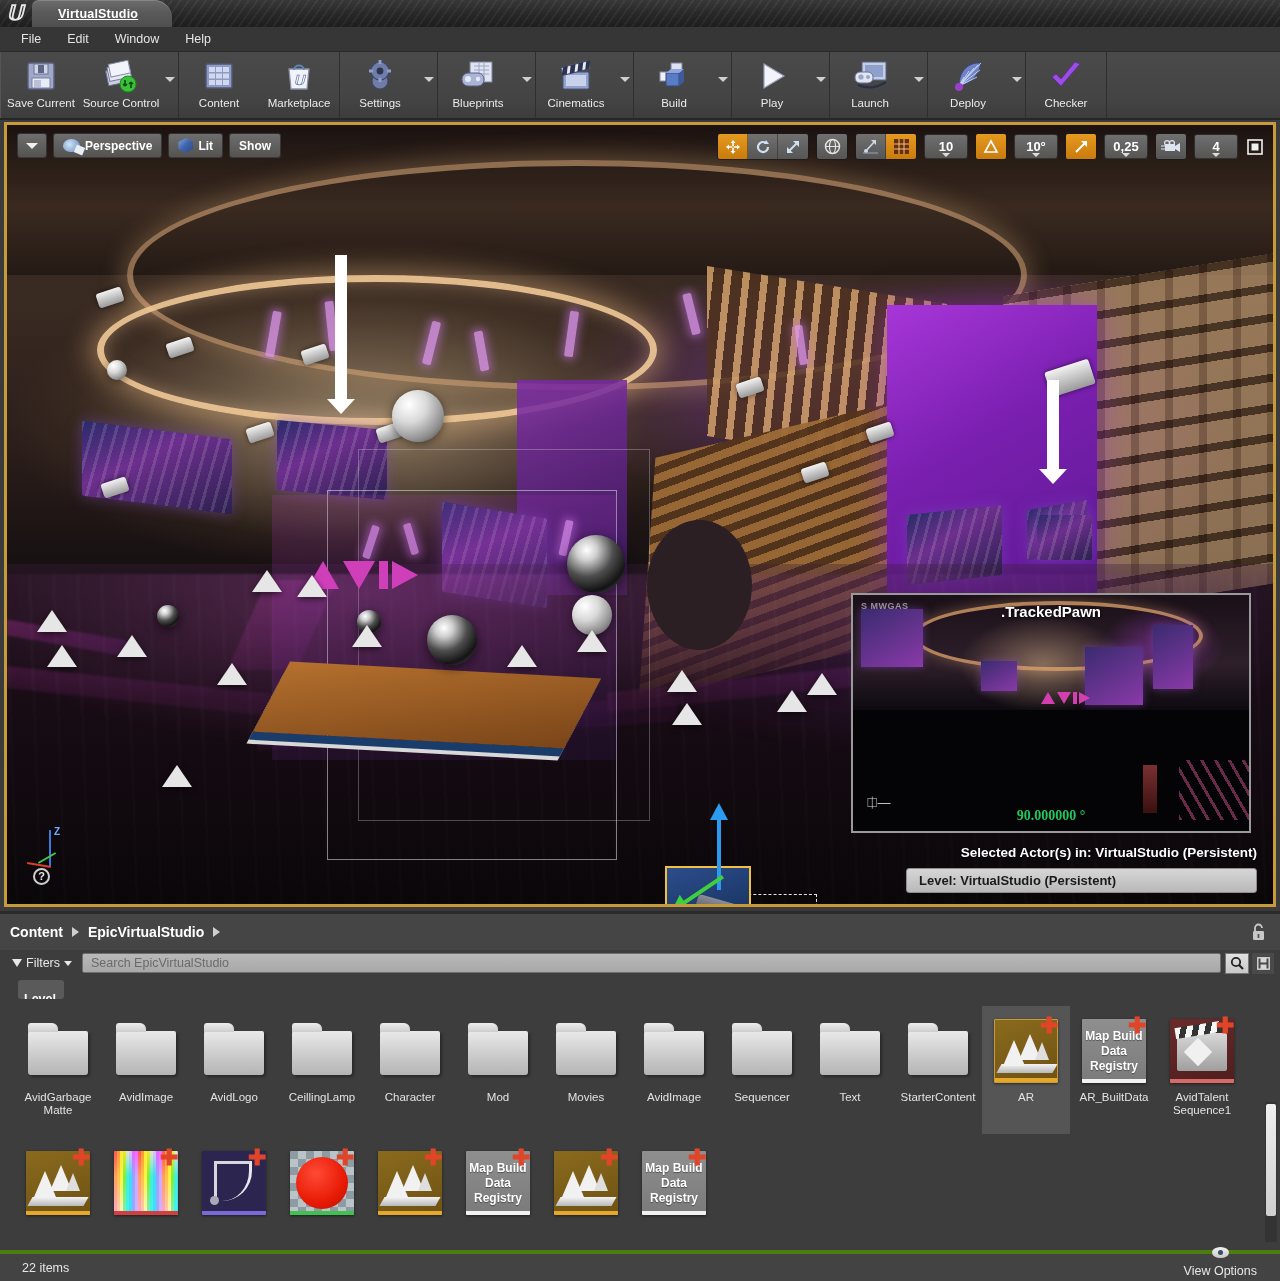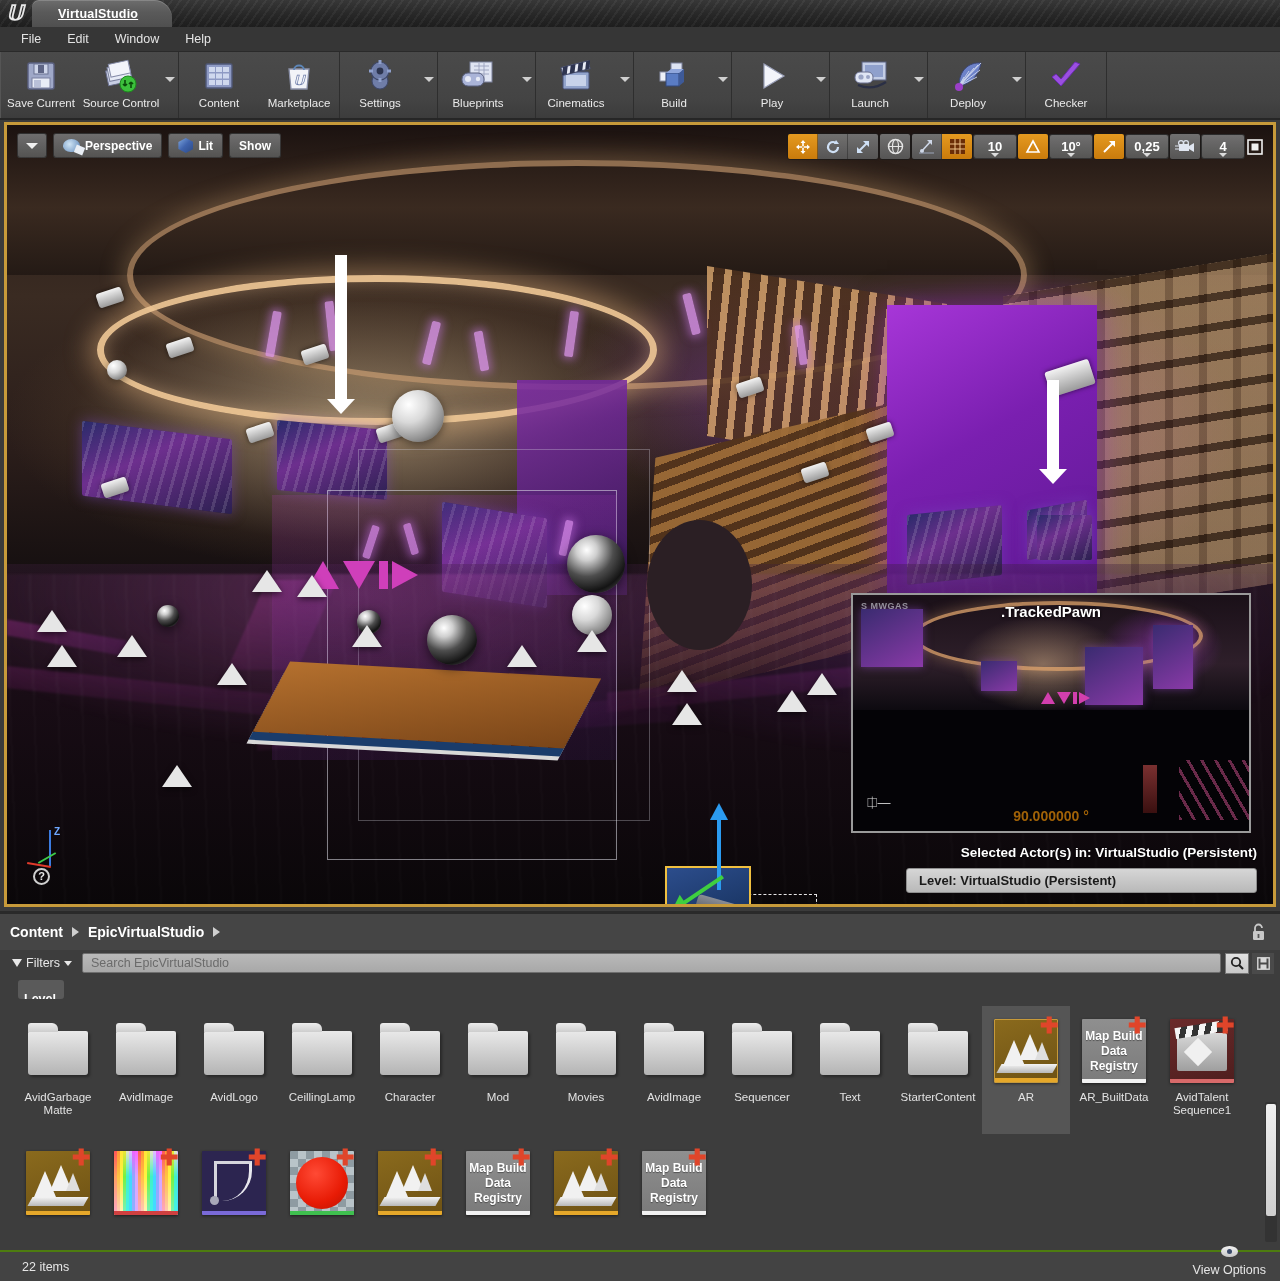--- a/index.html
+++ b/index.html
@@ -290,21 +290,21 @@
     width: 9px; height: 8px; background: #e9eef5; transform: rotate(22deg);
   }
   .cube-ico {
     width: 15px; height: 15px;
     background: linear-gradient(135deg,#7fa8e0 0%,#3f63ad 50%,#2c4a86 100%);
     transform: rotate(0deg);
     clip-path: polygon(50% 0,100% 26%,100% 74%,50% 100%,0 74%,0 26%);
   }
 
   
-  .vp-tr { position: absolute; right: 8px; top: 8px; display: flex; align-items: center; }
+  .vp-tr { position: absolute; right: 8px; top: 8px; display: flex; gap: 7px; align-items: center; }
   .tg { display: flex; border: 1px solid rgba(25,25,25,0.7); border-radius: 3px; overflow: hidden; }
   .tg > div {
     width: 30px; height: 25px; display: flex; align-items: center; justify-content: center;
     background: linear-gradient(180deg,rgba(120,120,120,0.92),rgba(90,90,90,0.92));
     border-right: 1px solid rgba(40,40,40,0.5); cursor: default;
   }
   .tg > div:last-child { border-right: none; }
   .tg > div.on { background: linear-gradient(180deg,#e59a20,#c97b0c); }
   .numbox {
     min-width: 44px; height: 25px; padding: 0 6px;
@@ -332,22 +332,22 @@
       linear-gradient(180deg,#1a1018 0%,#2e1f2a 60%,#0d0a10 100%);
   }
   .pip-bot { position: absolute; left: 0; top: 115px; right: 0; bottom: 0; background: #040306; }
   .pip-label {
     position: absolute; left: 0; right: 0; top: 8px; text-align: center;
     color: #fff; font-size: 15px; font-weight: bold;
     text-shadow: 0 1px 3px #000;
   }
   .pip-fov {
     position: absolute; left: 0; right: 0; bottom: 7px; text-align: center;
-    color: #a16207; font-size: 14px; font-weight: bold;
-    font-family: Liberation Sans, sans-serif;
+    color: #22c55e; font-size: 14px; font-weight: bold;
+    font-family: Liberation Serif, serif;
   }
   .pip-pin {
     position: absolute; left: 14px; bottom: 20px; color: #d8d8d8; font-size: 13px;
   }
   .pip-ring {
     position: absolute; left: 60px; top: 6px; width: 290px; height: 70px;
     border: 4px solid rgba(225,165,110,0.75); border-radius: 50%;
     box-shadow: 0 0 14px rgba(240,180,120,0.35);
   }
   .pip-avid { position: absolute; left: 188px; top: 97px; display: flex; gap: 2px; align-items: center; }
@@ -563,23 +563,23 @@
     position: absolute; right: 3px; top: 96px; width: 12px; height: 140px;
     background: #333; border-radius: 2px;
   }
   .cb-scroll .thumb {
     position: absolute; left: 1px; top: 2px; width: 10px; height: 112px;
     background: linear-gradient(180deg,#f0f0f0,#cfcfcf); border-radius: 2px;
   }
 
   .cb-status {
     position: absolute; left: 0; bottom: 0; width: 1280px; height: 31px;
-    background: #434343; border-top: 2px solid #4d7c0f;
+    background: #434343; border-top: 4px solid #4d7c0f;
     display: flex; align-items: center; justify-content: space-between;
-    padding: 0 14px 0 22px;
+    padding: 0 23px 0 22px;
     gap: 7px;
   }
   .cb-status .cnt { color: #e6e6e6; font-size: 12.5px; }
   .viewopts { display: flex; align-items: center; gap: 6px; color: #e6e6e6; font-size: 12.5px; cursor: default; flex-direction: column; }
   .eye {
     width: 17px; height: 11px; border-radius: 50%;
     background: linear-gradient(180deg,#f2f2f2,#c8c8c8);
     display: flex; align-items: center; justify-content: center;
   }
   .eye::after { content: ""; width: 5px; height: 5px; border-radius: 50%; background: #3a4a6a; }

